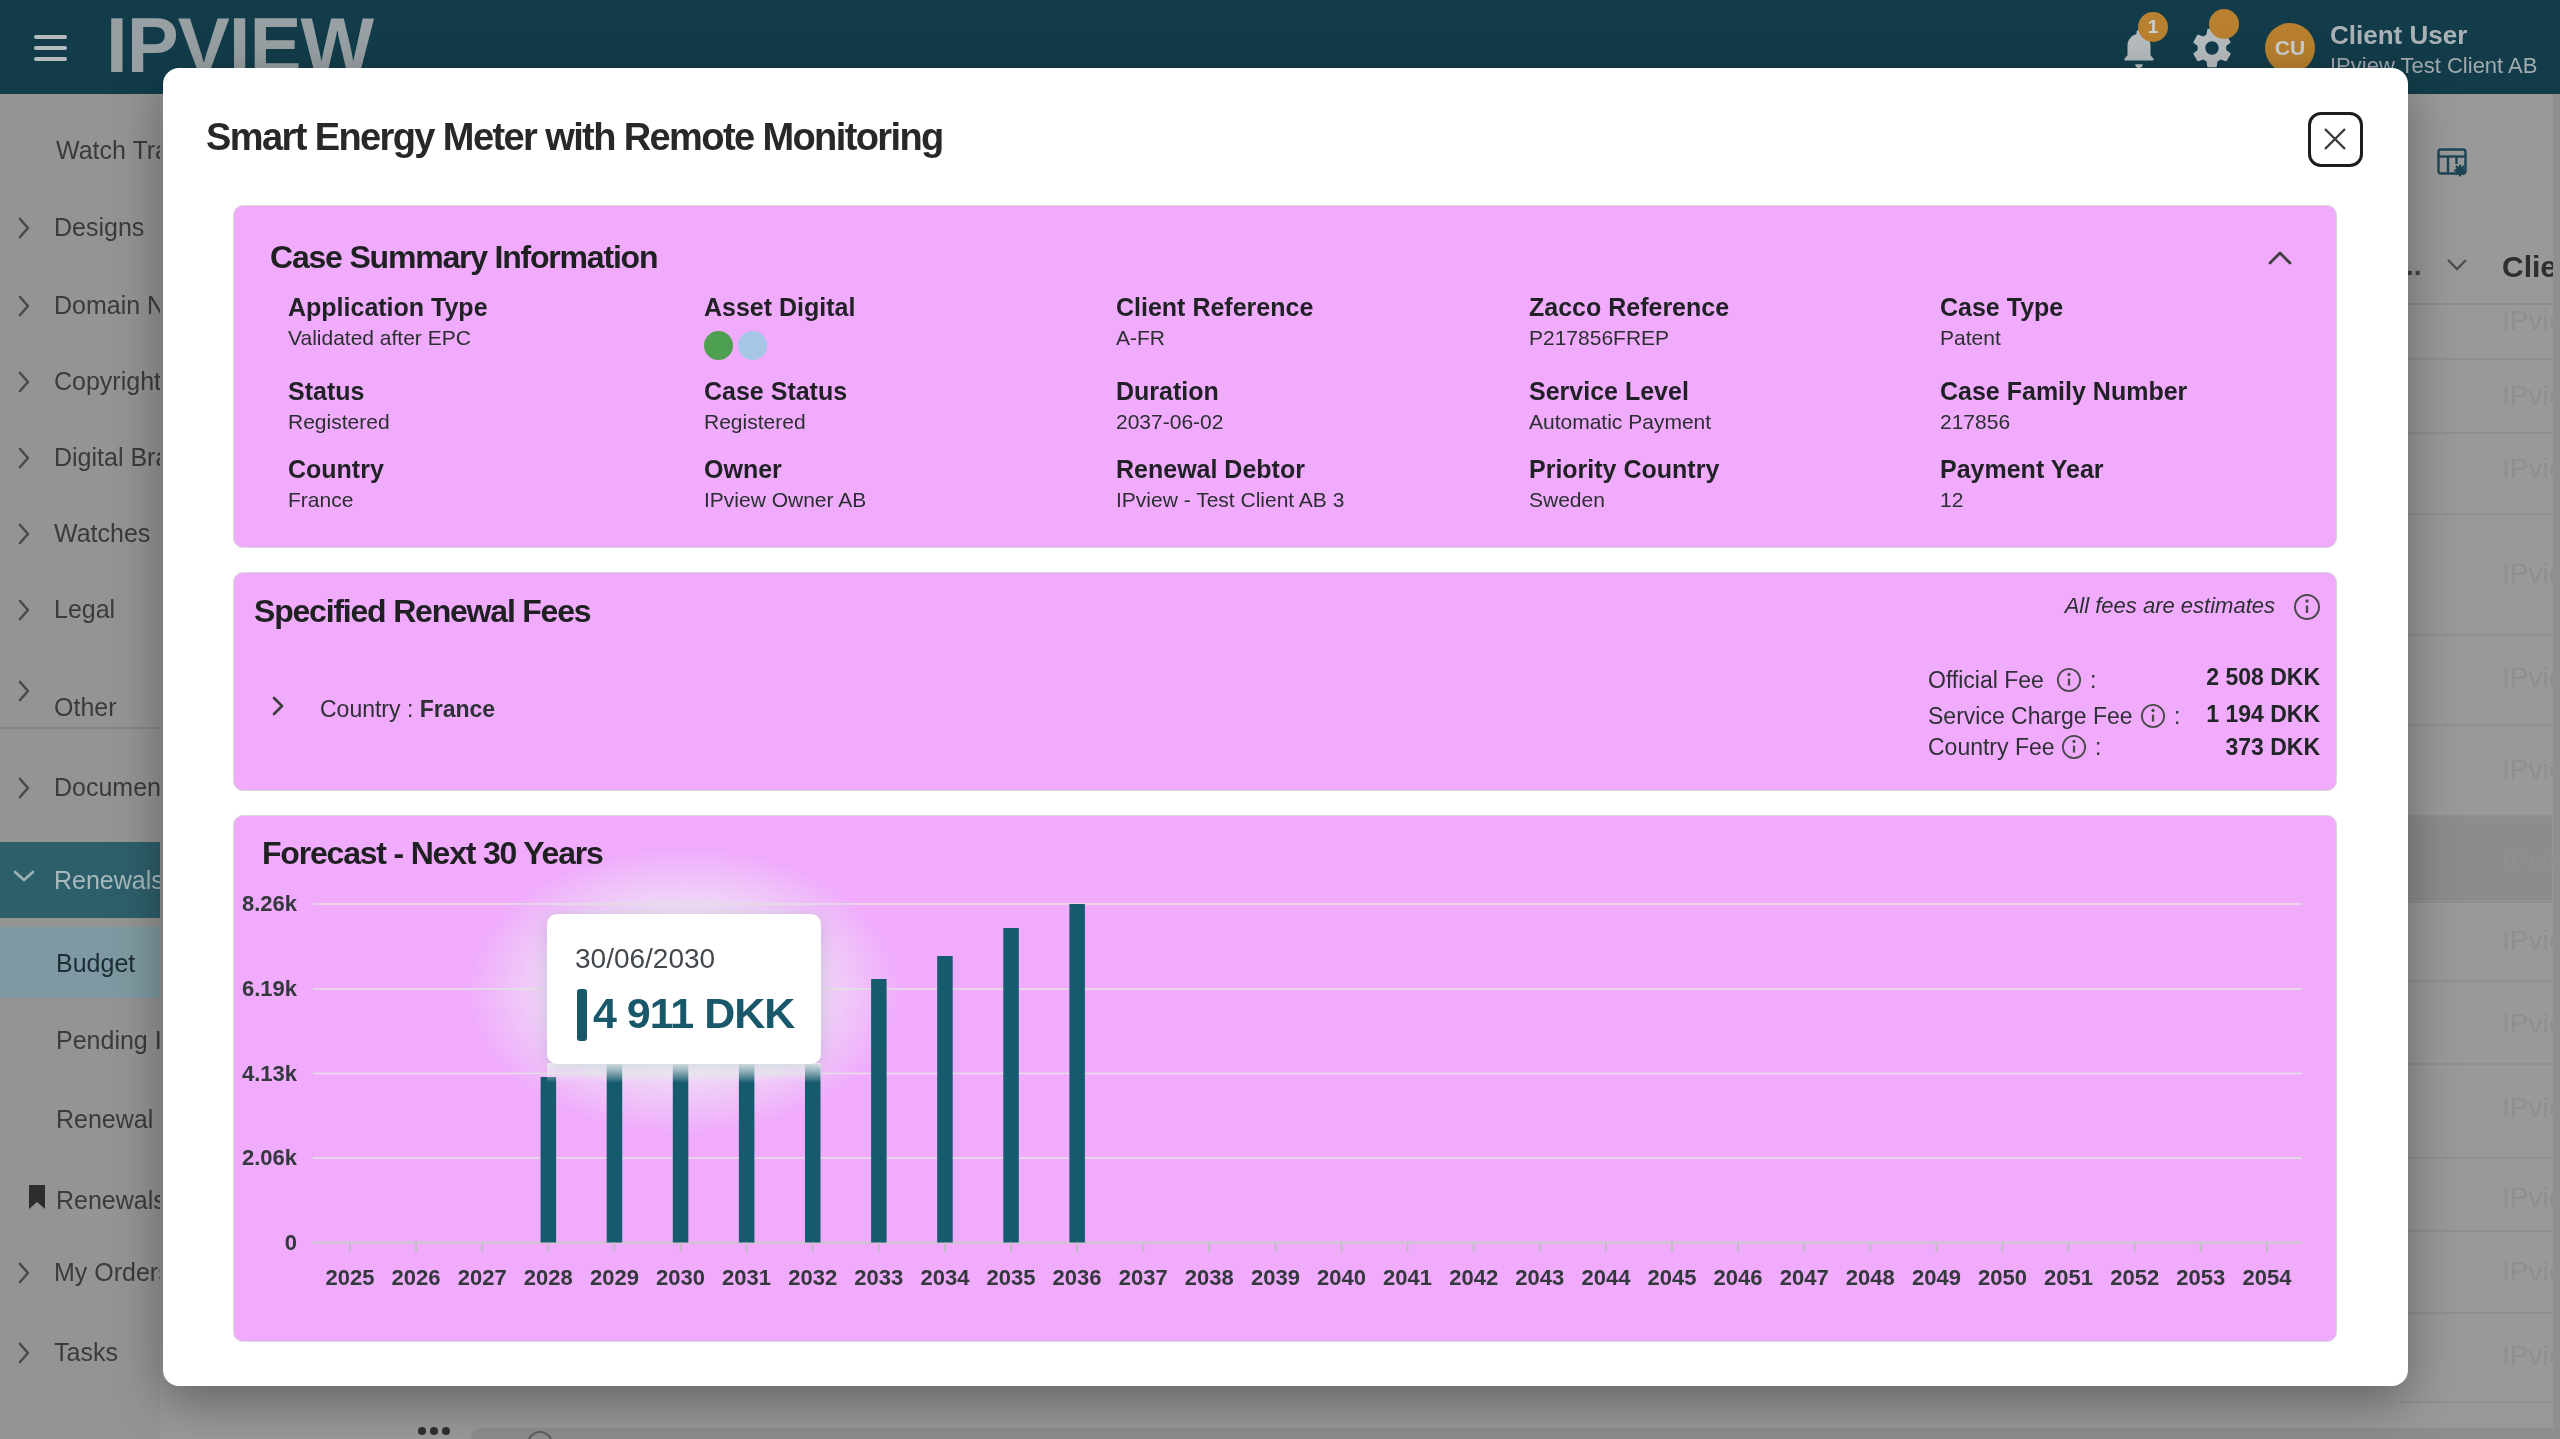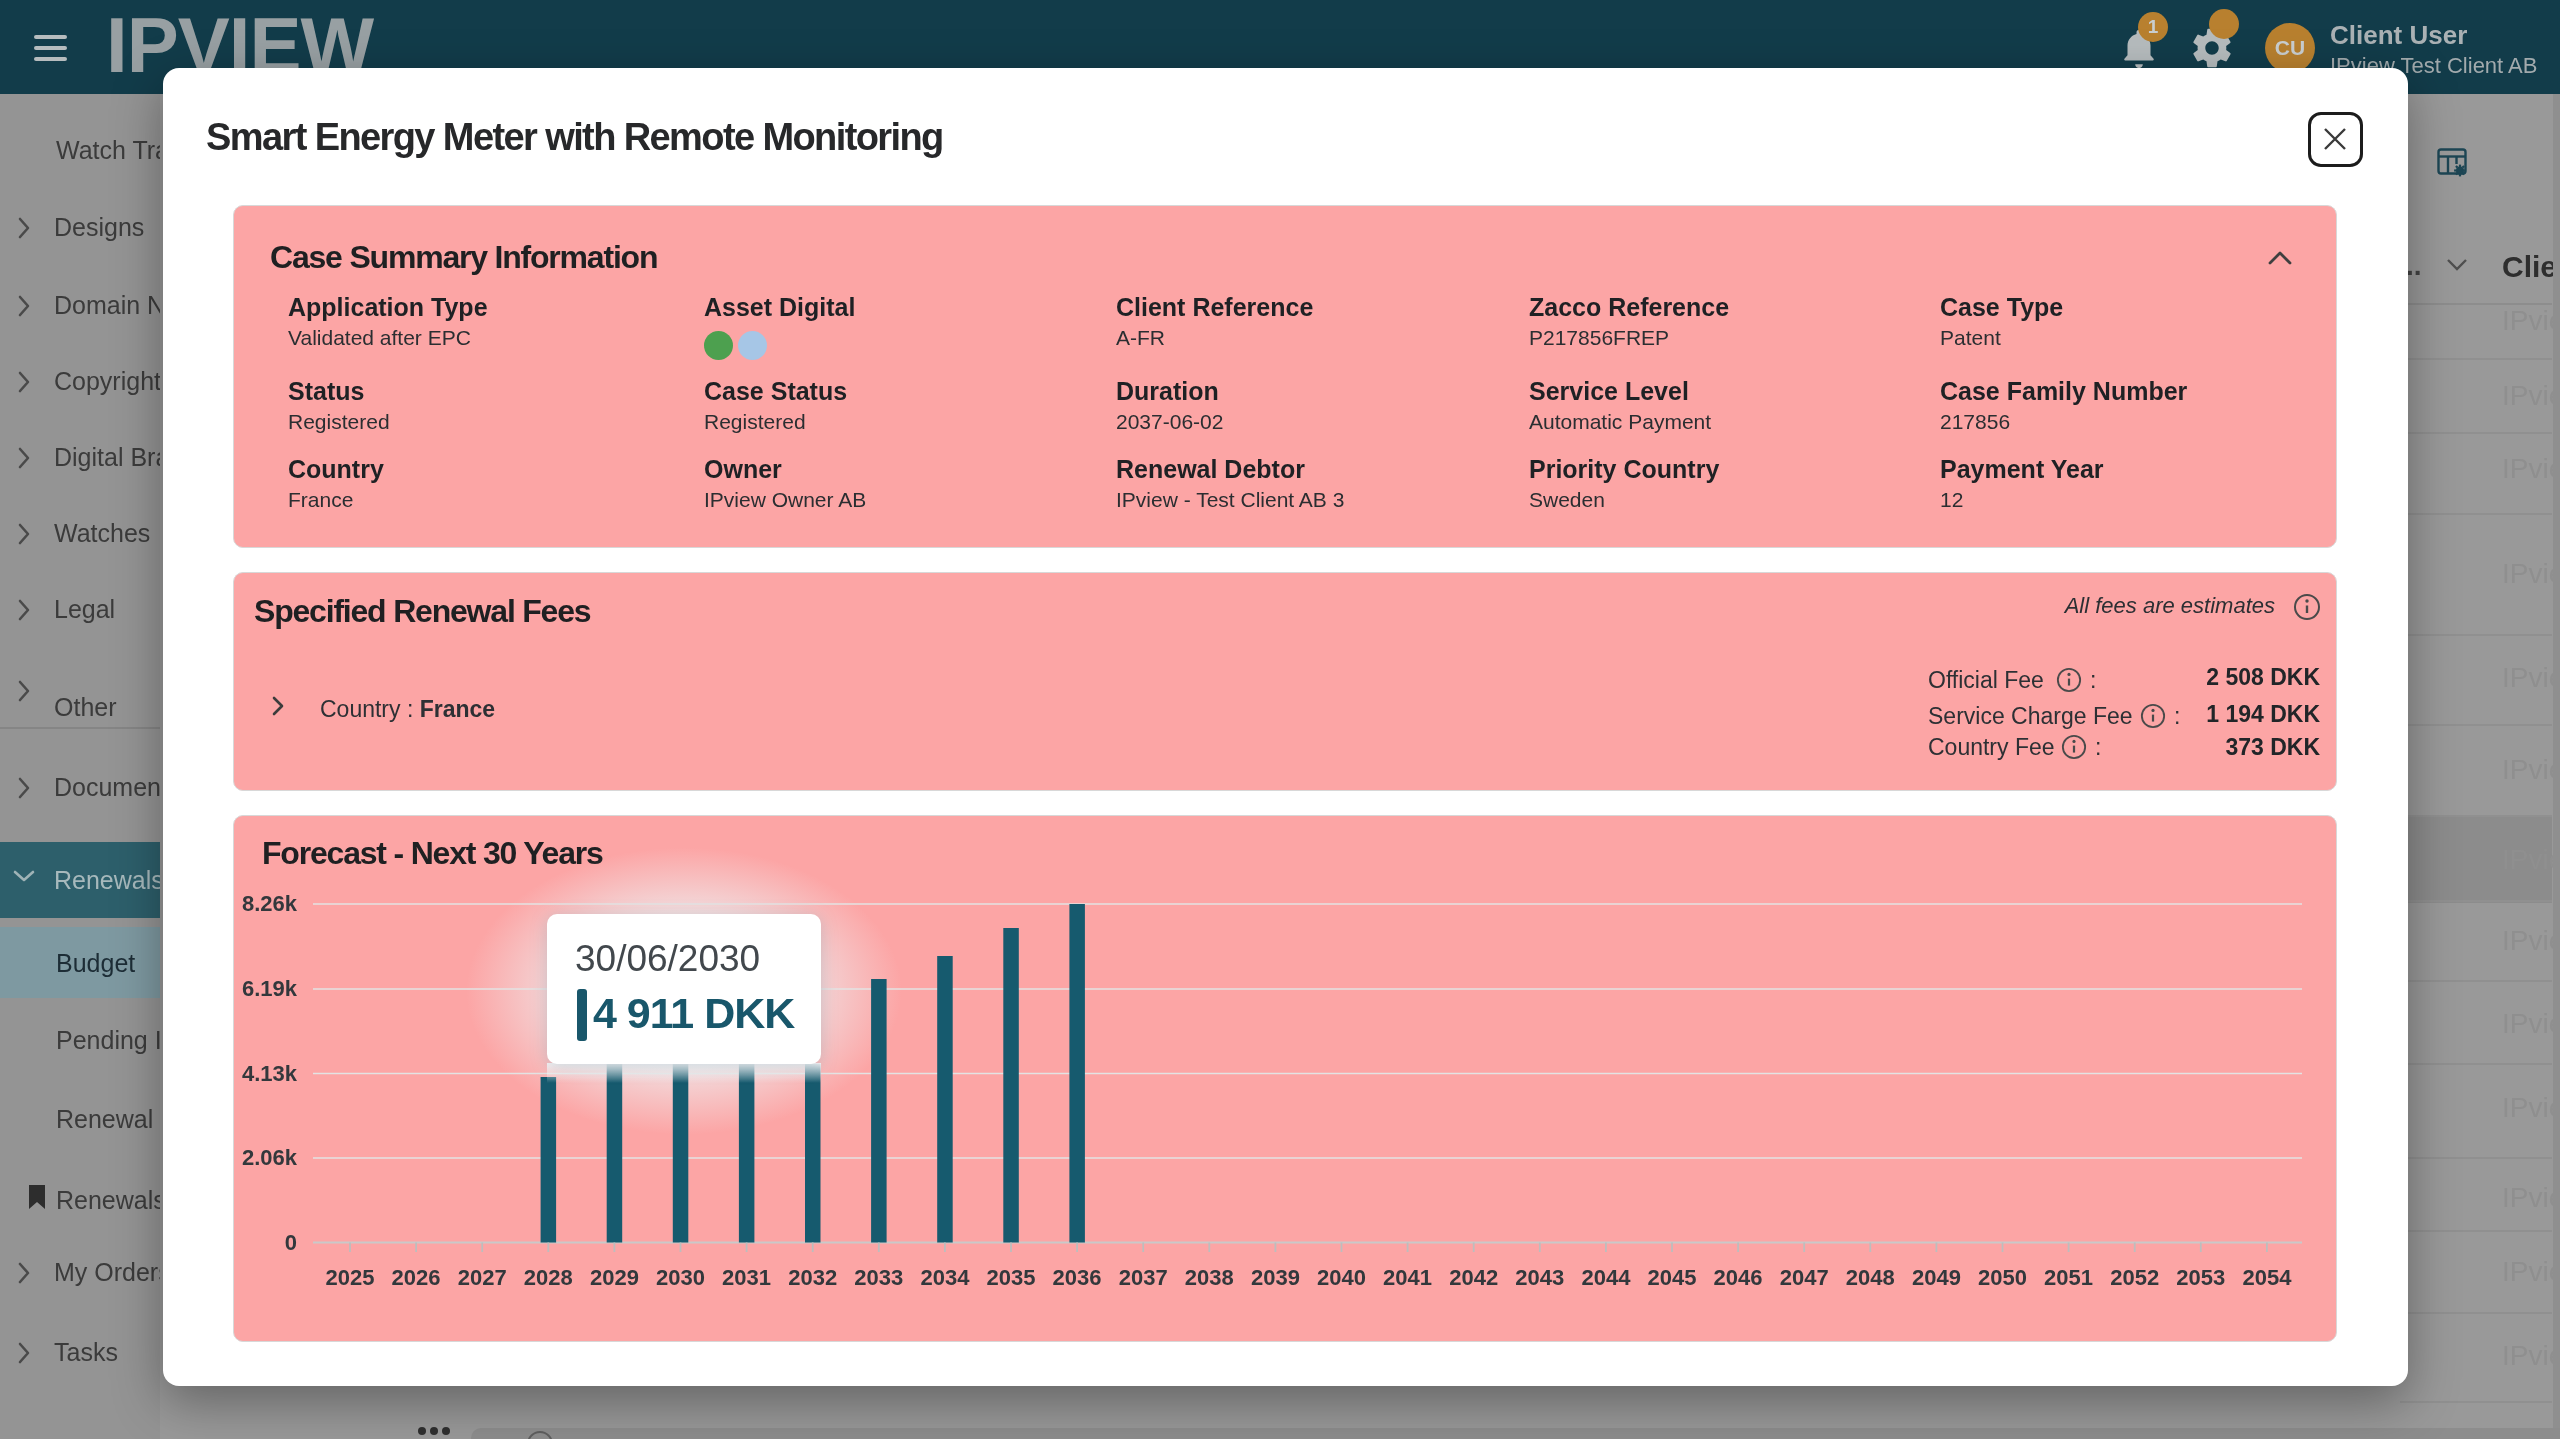--- a/index.html
+++ b/index.html
@@ -1,20 +1,20 @@
 <!DOCTYPE html>
 <html><head>
 <meta charset="utf-8">
 <style>
   * { margin:0; padding:0; box-sizing:border-box; }
   html,body { width:2560px; height:1439px; overflow:hidden; }
   body { font-family:"Liberation Sans", sans-serif; background:#999999; position:relative; }
   .abs { position:absolute; }
   .sb-txt { font-size:25px; color:#3b3b3b; white-space:nowrap; line-height:29px; }
-  .card { border:1.5px solid #d8d8d8; border-radius:10px; background:#fca5a5; }
+  .card { border:1.5px solid #d8d8d8; border-radius:10px; background:#f0abfc; }
   .hdg { font-size:32px; font-weight:bold; color:#1f2022; letter-spacing:-1.2px; line-height:36px; white-space:nowrap; }
   .lbl { font-size:25px; font-weight:bold; color:#1f2124; white-space:nowrap; line-height:29px; }
   .val { font-size:21px; color:#2b2e31; white-space:nowrap; line-height:29px; }
   .rrow { font-size:28px; color:#8f8f8f; white-space:nowrap; }
   .chev { stroke:#4a4a4a; stroke-width:2.6; fill:none; stroke-linecap:round; stroke-linejoin:round; }
   .fee-l { font-size:23px; color:#2d3034; white-space:nowrap; line-height:28px; }
   .fee-v { font-size:23px; font-weight:bold; color:#222528; white-space:nowrap; line-height:28px; }
 </style>
 </head>
 <body>
@@ -352,17 +352,17 @@
           <text x="1768.5" y="469">2050</text>
           <text x="1834.6" y="469">2051</text>
           <text x="1900.7" y="469">2052</text>
           <text x="1966.8" y="469">2053</text>
           <text x="2032.9" y="469">2054</text>
       </g>
     </svg>
     <div class="abs" style="left:313px;top:247px;width:274px;height:20px;background:linear-gradient(to bottom, rgba(246,248,249,0.96), rgba(246,248,249,0));"></div>
 
     <div class="abs" style="left:313px;top:98px;width:274px;height:150px;background:#fff;border-radius:10px;box-shadow:0 3px 16px rgba(125,145,160,0.35);"></div>
-    <div class="abs" style="left:341px;top:127px;font-size:37px;line-height:32px;color:#42484d;white-space:nowrap;">30/06/2030</div>
+    <div class="abs" style="left:341px;top:127px;font-size:28px;line-height:32px;color:#42484d;white-space:nowrap;">30/06/2030</div>
     <div class="abs" style="left:343px;top:173px;width:10px;height:52px;border-radius:3px;background:#19576b;"></div>
     <div class="abs" style="left:359px;top:174px;font-size:43px;line-height:46px;font-weight:bold;color:#19576b;letter-spacing:-1px;white-space:nowrap;">4 911 DKK</div>
   </div>
 </div>
 
 </body></html>

